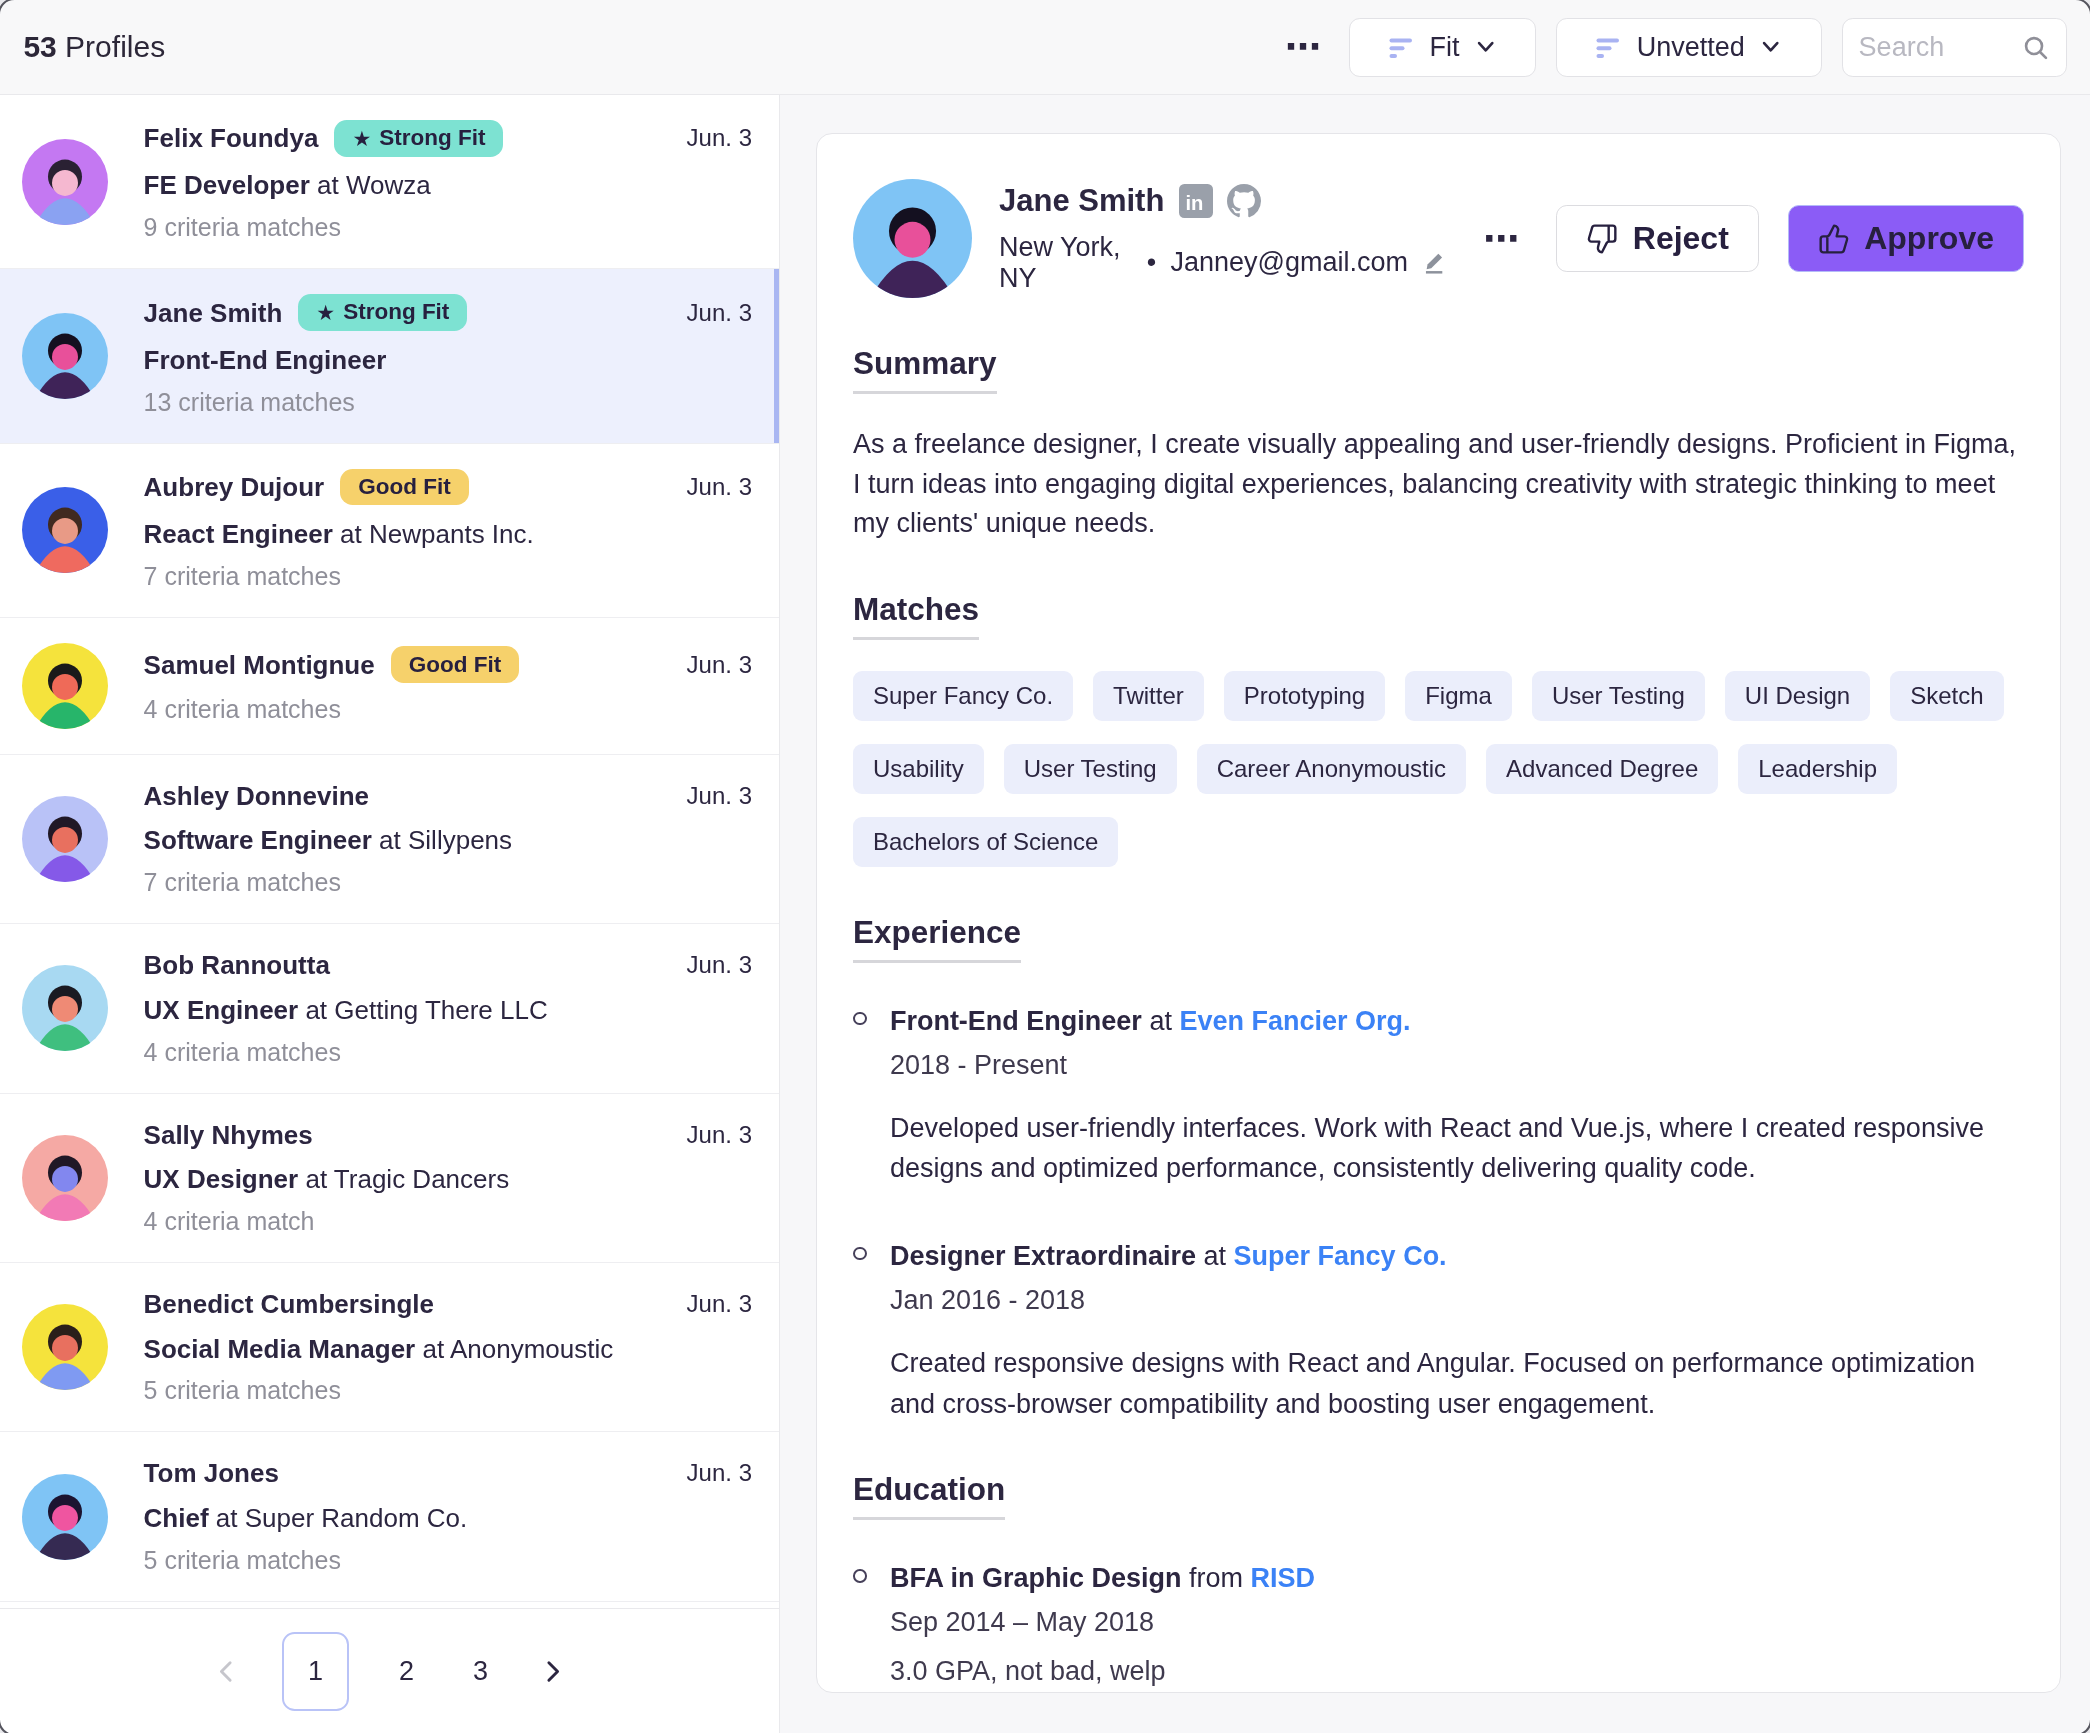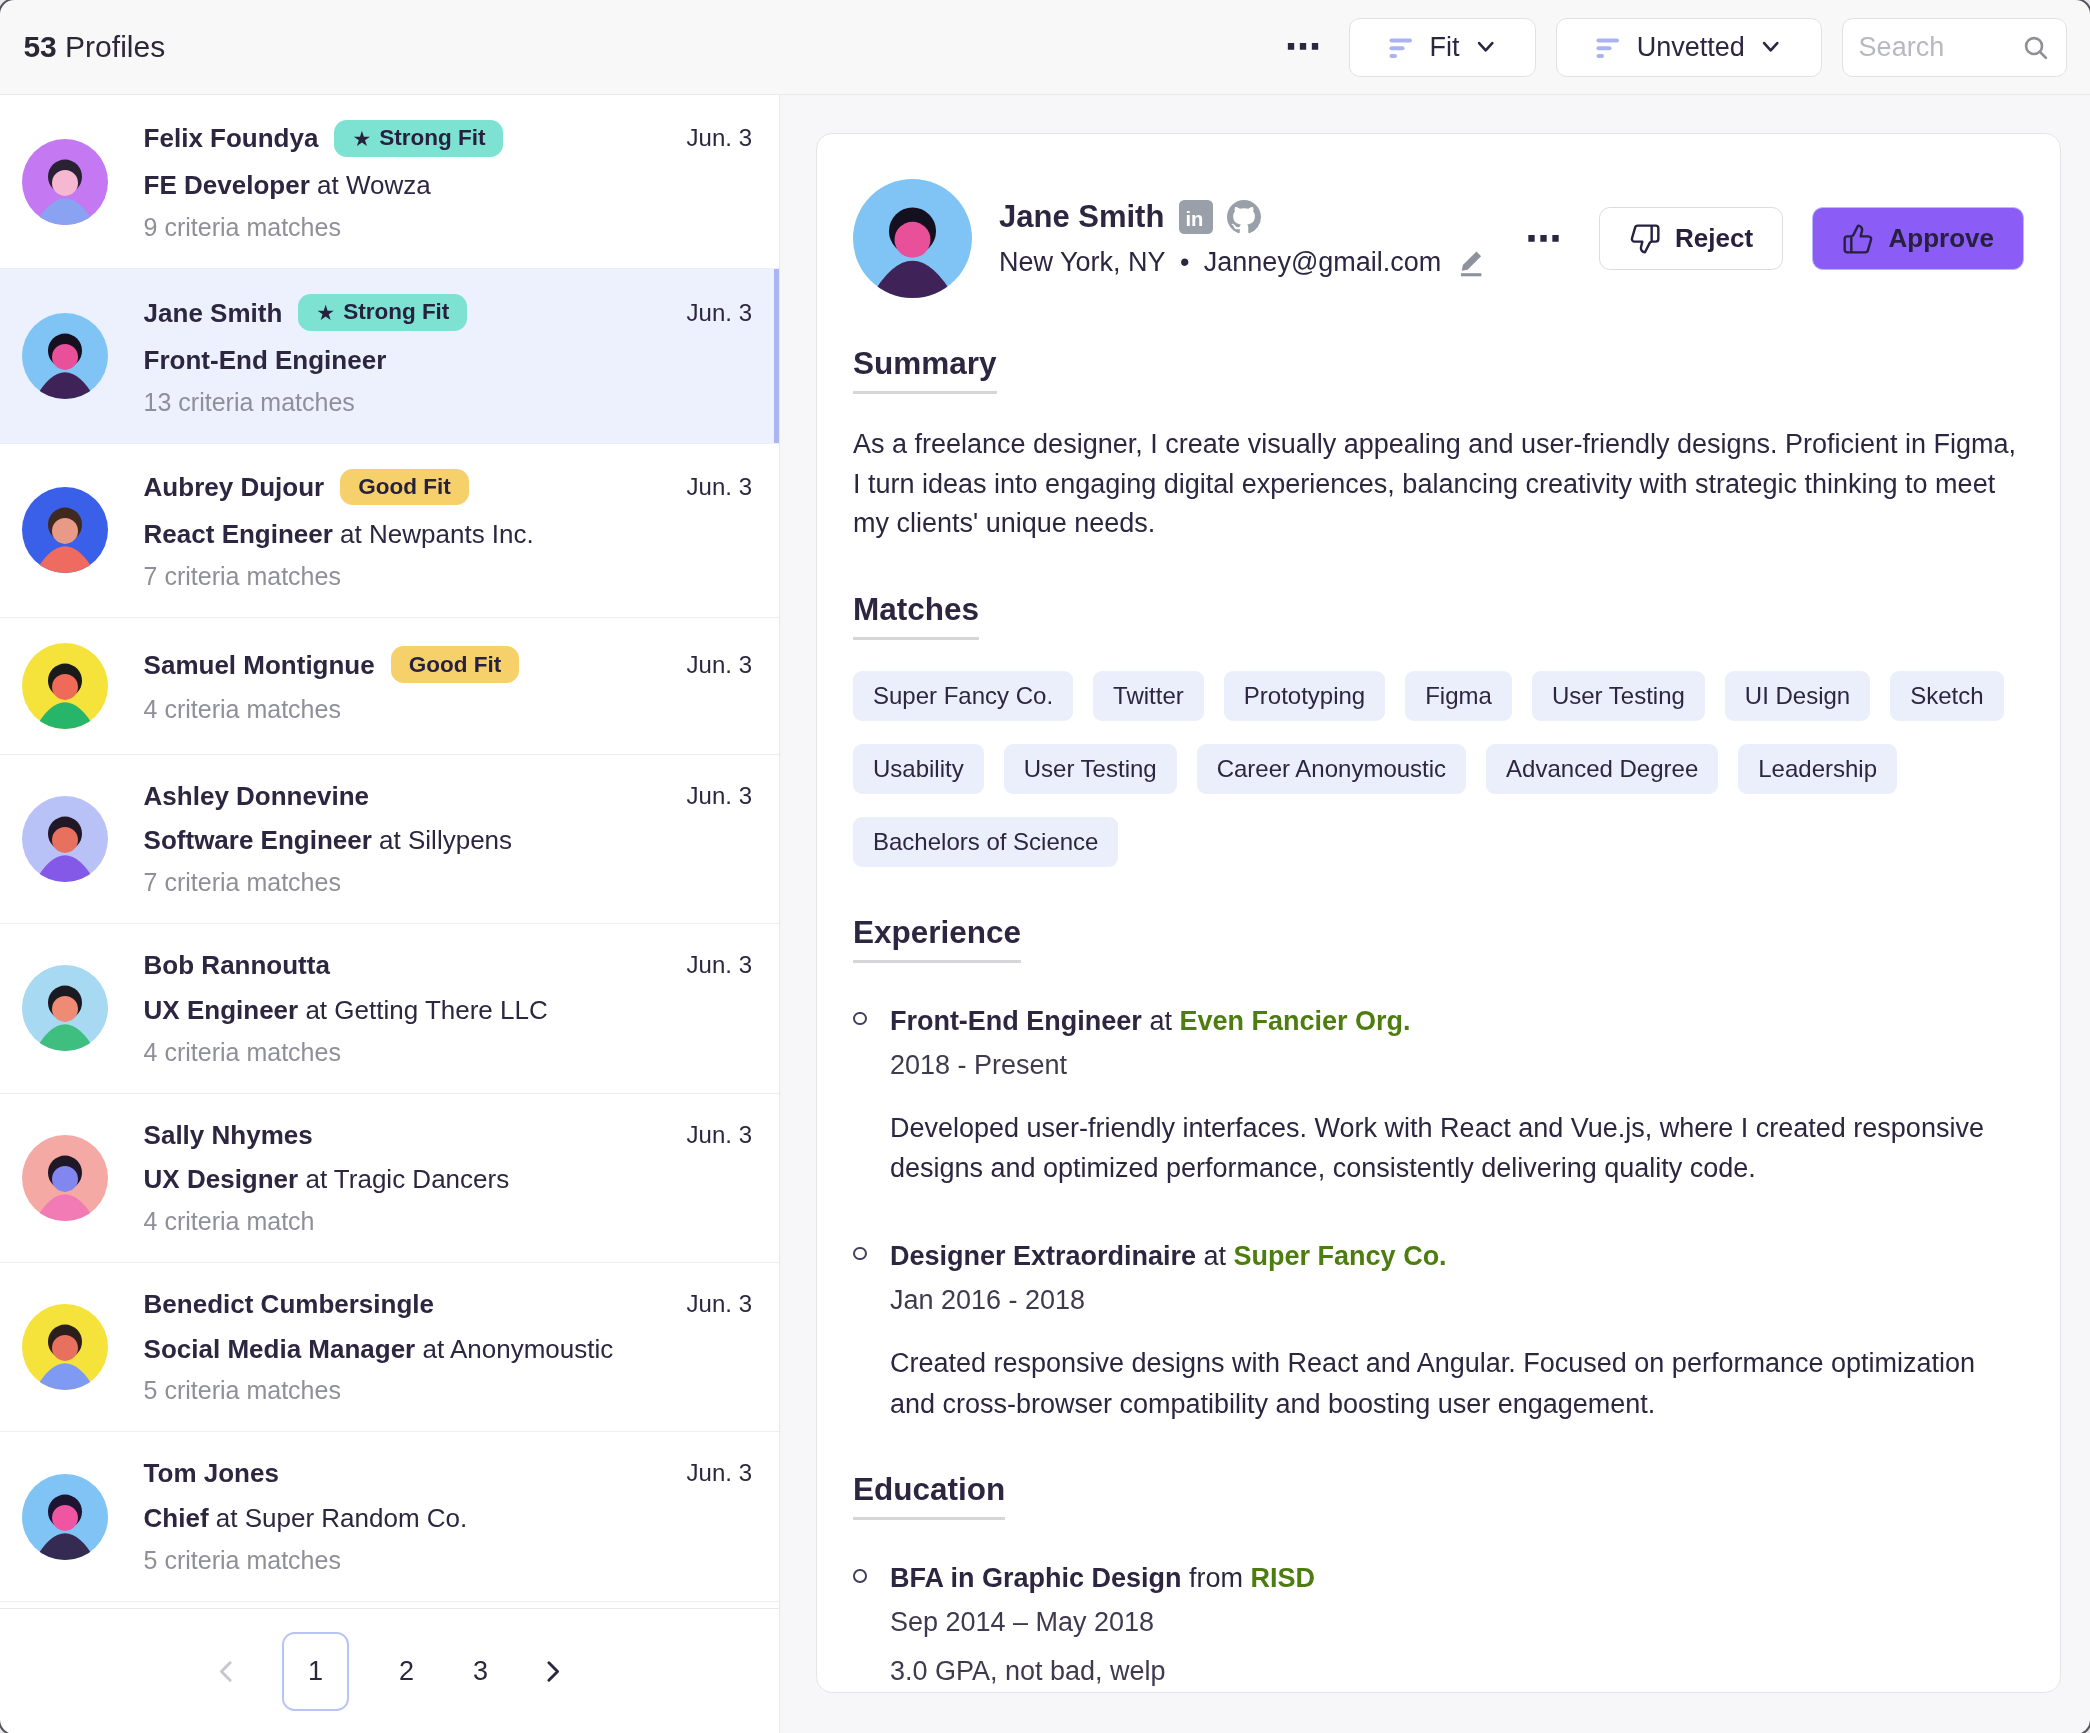--- a/index.html
+++ b/index.html
@@ -67,40 +67,40 @@
   .card { background:#fff; border:1.8px solid #e5e5e9; border-radius:16px; height:100%;
           padding:45px 36px 50px 36px; overflow:hidden; }
 
   .profile-header { display:flex; align-items:center; gap:27px; }
   .ph-info .name-row { display:flex; align-items:center; gap:14.4px; }
   .ph-name { font-size:31px; font-weight:600; }
   .soc-icon { width:34px; height:34px; display:inline-block; }
   .loc-row { margin-top:12.6px; font-size:27px; display:flex; align-items:center; gap:14.4px; color:#2c2640; }
   .pencil { width:31px; height:31px; cursor:pointer; }
   .ph-actions { margin-left:auto; display:flex; align-items:center; gap:29px; }
-  .btn { display:flex; align-items:center; gap:14.4px; font-size:26px; font-weight:600; color:#27203f;
+  .btn { display:flex; align-items:center; gap:14.4px; font-size:32px; font-weight:600; color:#27203f;
          border-radius:10.8px; padding:14.4px 29px; cursor:pointer; }
   .btn svg { width:32px; height:32px; }
   .btn.reject { background:#fff; border:1.8px solid #dcdce0; }
   .btn.approve { background:#8b5cf6; border:1.8px solid #b4bbf8; }
 
   h2.sec { font-size:31.5px; font-weight:700; display:inline-block; border-bottom:3.6px solid #d6d6da;
            padding-bottom:9px; margin-top:47px; }
   .sec-wrap { display:block; }
   p.body-text { margin-top:31px; font-size:27px; line-height:1.47; color:#2c2640; }
 
   .tags { margin-top:31px; display:flex; flex-wrap:wrap; gap:23.4px 20px; }
   .tag { background:#ebeefb; border-radius:9px; padding:10.8px 20px; font-size:24px; color:#2c2640; white-space:nowrap; }
 
   .entry { display:flex; gap:23.4px; margin-top:40px; }
   .entry + .entry { margin-top:49px; }
   .bullet { width:13.5px; height:13.5px; border:2.7px solid #46405a; border-radius:50%; flex:0 0 auto; margin-top:9px; }
   .entry-title { font-size:27px; line-height:1.35; }
   .entry-title .b { font-weight:700; }
-  .entry-title .link { color:#4d7c0f; font-weight:700; cursor:pointer; }
+  .entry-title .link { color:#3b82f6; font-weight:700; cursor:pointer; }
   .entry-dates { margin-top:10.8px; font-size:27px; color:#3f3a4e; }
   .entry-desc { margin-top:27px; font-size:27px; line-height:1.5; color:#2c2640; }
   .entry-note { margin-top:18px; font-size:27px; color:#3f3a4e; }
 </style>
 </head>
 <body>
 
 <div class="app">
 
   <div class="topbar">

